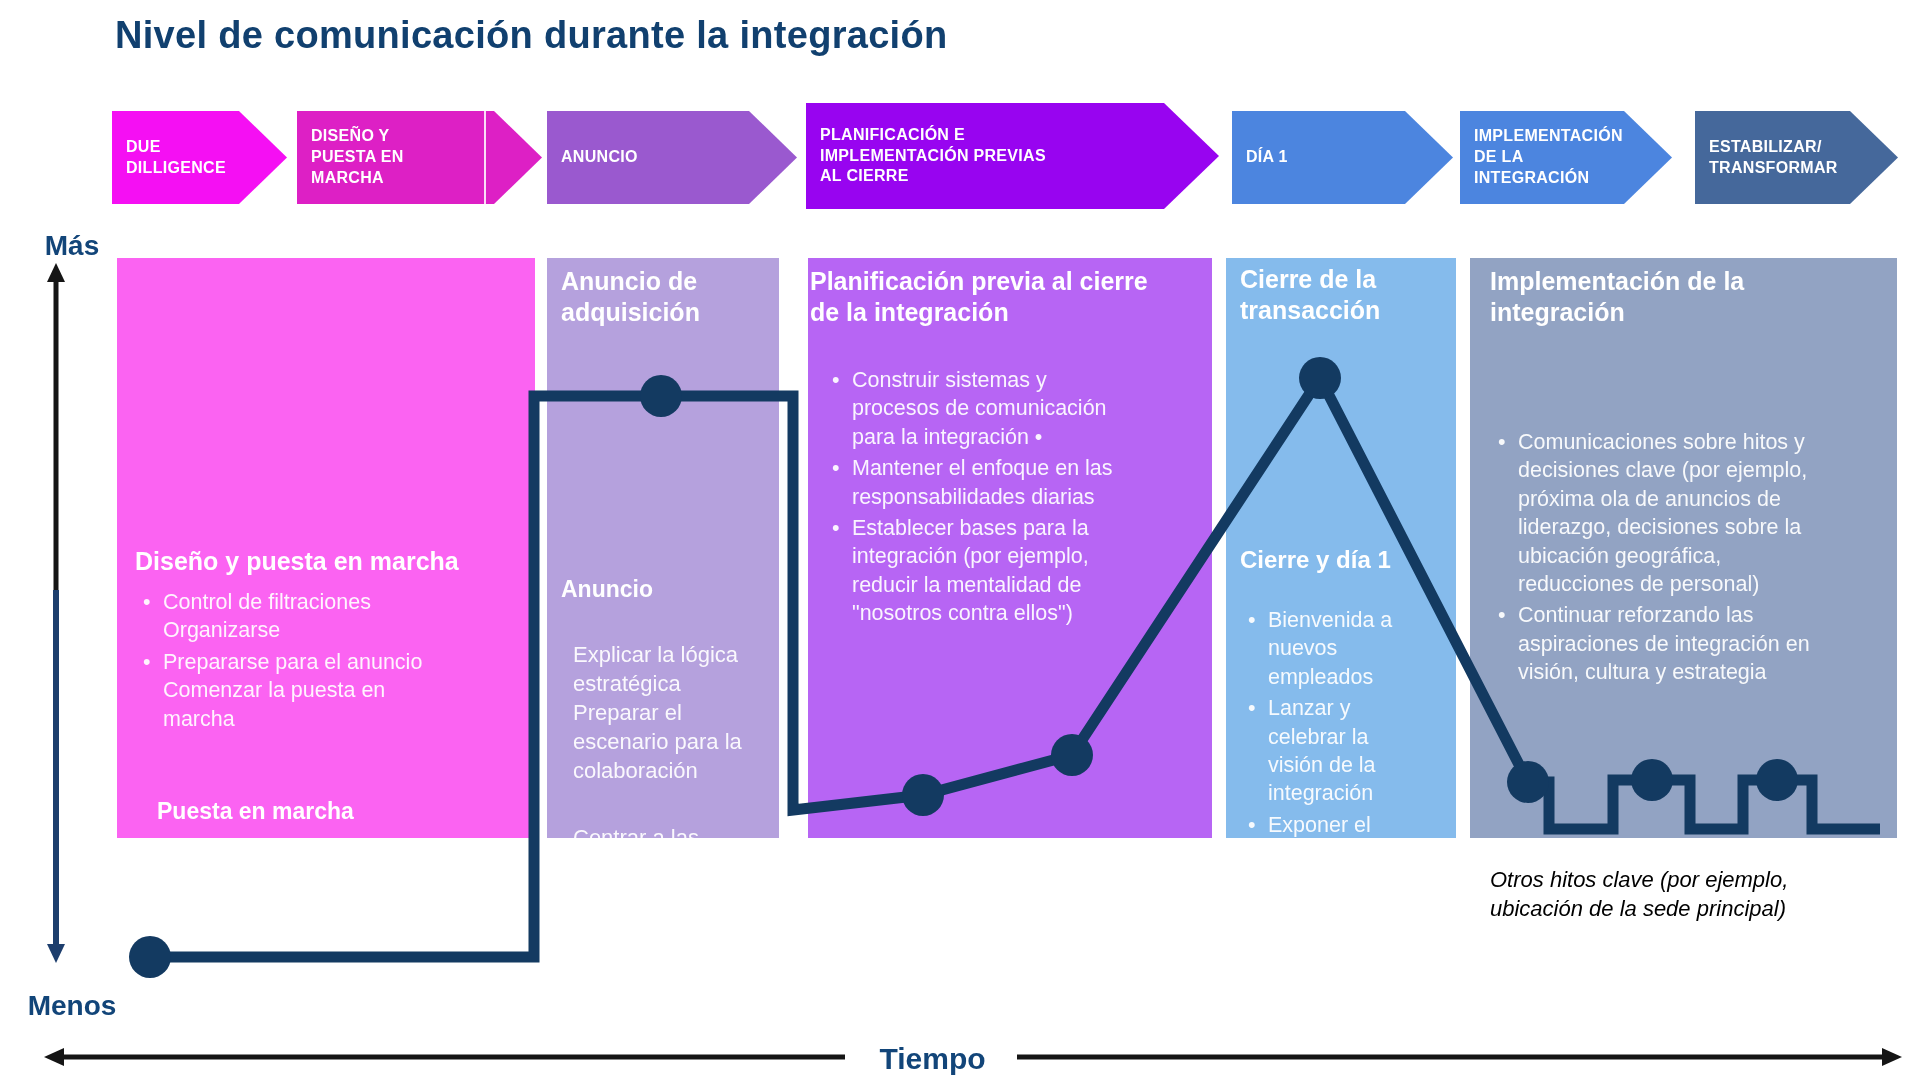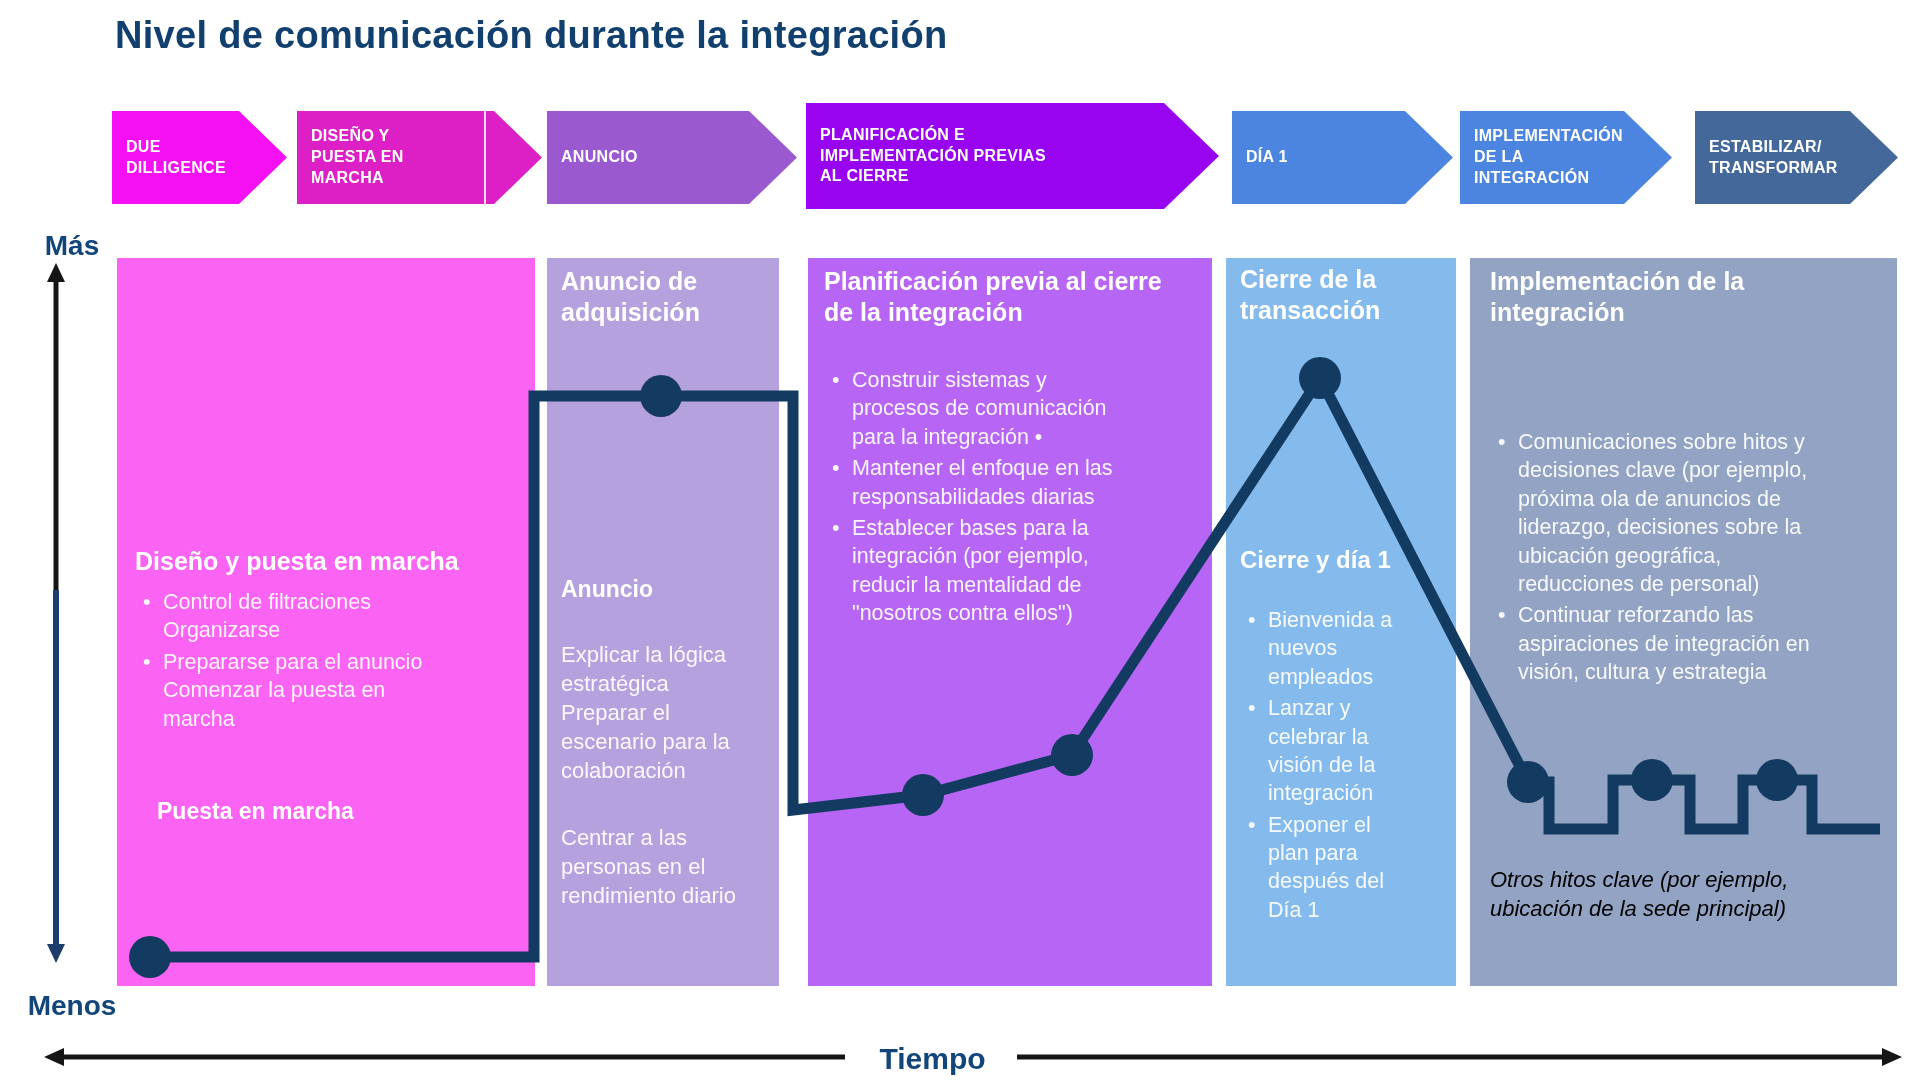--- a/index.html
+++ b/index.html
@@ -18,26 +18,26 @@
   .chev-label{color:#fff;font-weight:bold;font-size:16px;line-height:1.3;
         padding-left:14px;padding-right:46px;letter-spacing:.3px;white-space:pre-line;}
   .chev.sep::after{content:"";position:absolute;top:0;bottom:0;right:56px;width:2px;
         background:rgba(255,255,255,.85);}
 
   
   .axis-label{position:absolute;color:#124579;font-weight:bold;font-size:28px;}
   .y-arrow{position:absolute;left:38px;top:260px;}
 
   
-  .panel{position:absolute;top:258px;height:728px;}
+  .panel{position:absolute;top:258px;height:580px;}
   .panel-heading{position:absolute;color:#ffffff;font-weight:bold;font-size:25px;
         line-height:1.25;white-space:pre-line;}
   .panel-sub{position:absolute;color:#ffffff;font-weight:bold;font-size:23px;white-space:pre-line;}
   .panel-text{position:absolute;color:rgba(255,255,255,.93);font-size:22px;line-height:1.32;
-        white-space:pre-line;}
+        white-space:pre-line;margin-left:12px;}
   .panel ul{list-style:none;margin:0;padding:0;position:absolute;}
   .panel li{position:relative;padding-left:28px;margin-bottom:3px;color:rgba(255,255,255,.93);
         font-size:21.5px;line-height:1.32;white-space:pre-line;}
   .panel li::before{content:"\2022";position:absolute;left:8px;top:0;color:rgba(255,255,255,.93);}
   .panel-note{position:absolute;color:#000000;font-size:22px;font-style:italic;
         line-height:1.3;white-space:pre-line;}
 
   
   #comm-line-svg{position:absolute;left:0;top:0;z-index:5;pointer-events:none;}
   .x-axis-svg{position:absolute;left:40px;top:1042px;}
@@ -110,21 +110,21 @@
 estratégica
 Preparar el
 escenario para la
 colaboración</div>
     <div class="panel-text" style="left:14px;top:565px;right:4px;">Centrar a las
 personas en el
 rendimiento diario</div>
   </div>
 
   <div class="panel" style="left: 808px; width: 404px; background-color: rgb(183, 101, 244);">
-    <div class="panel-heading" style="left:16px;top:8px;right:6px;">Planificación previa al cierre
+    <div class="panel-heading" style="left:2px;top:8px;right:6px;">Planificación previa al cierre
 de la integración</div>
     <ul style="left:16px;top:108px;right:6px;">
       <li>Construir sistemas y
 procesos de comunicación
 para la integración •</li>
       <li>Mantener el enfoque en las
 responsabilidades diarias</li>
       <li>Establecer bases para la
 integración (por ejemplo,
 reducir la mentalidad de

